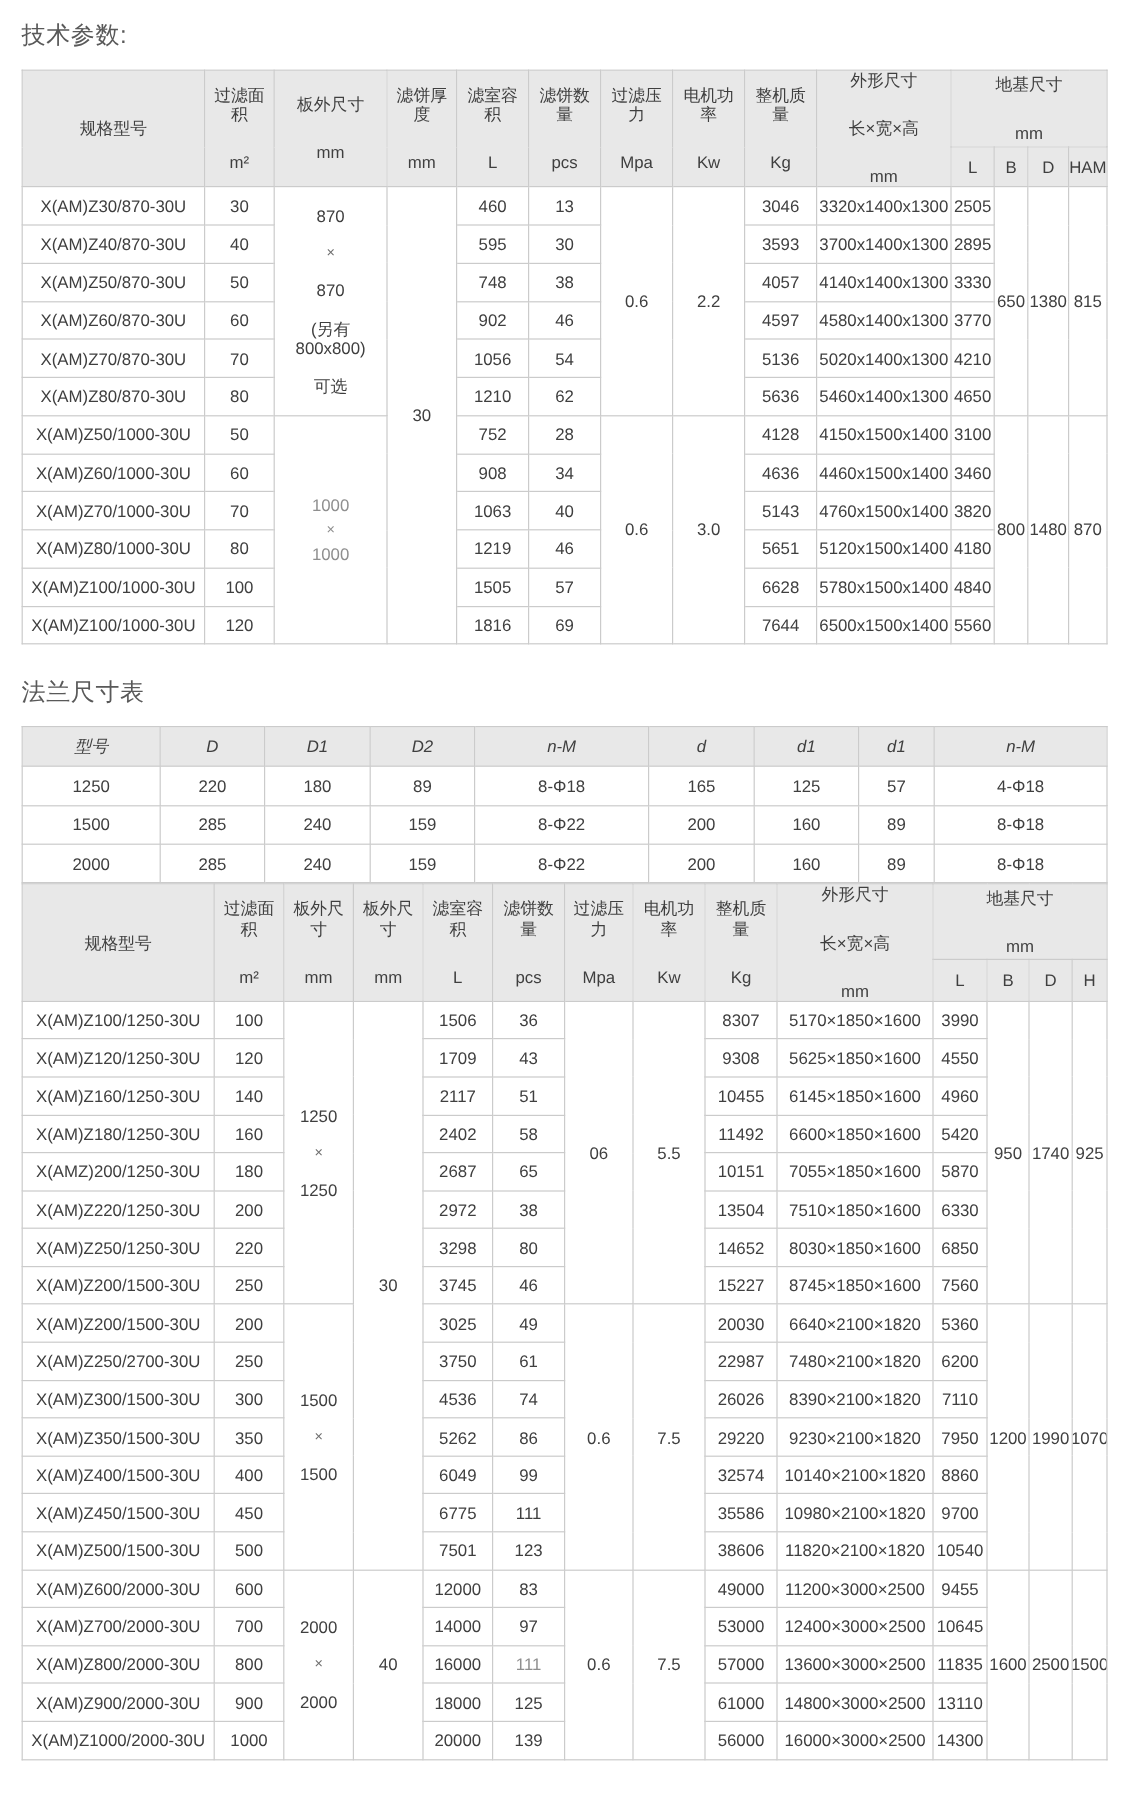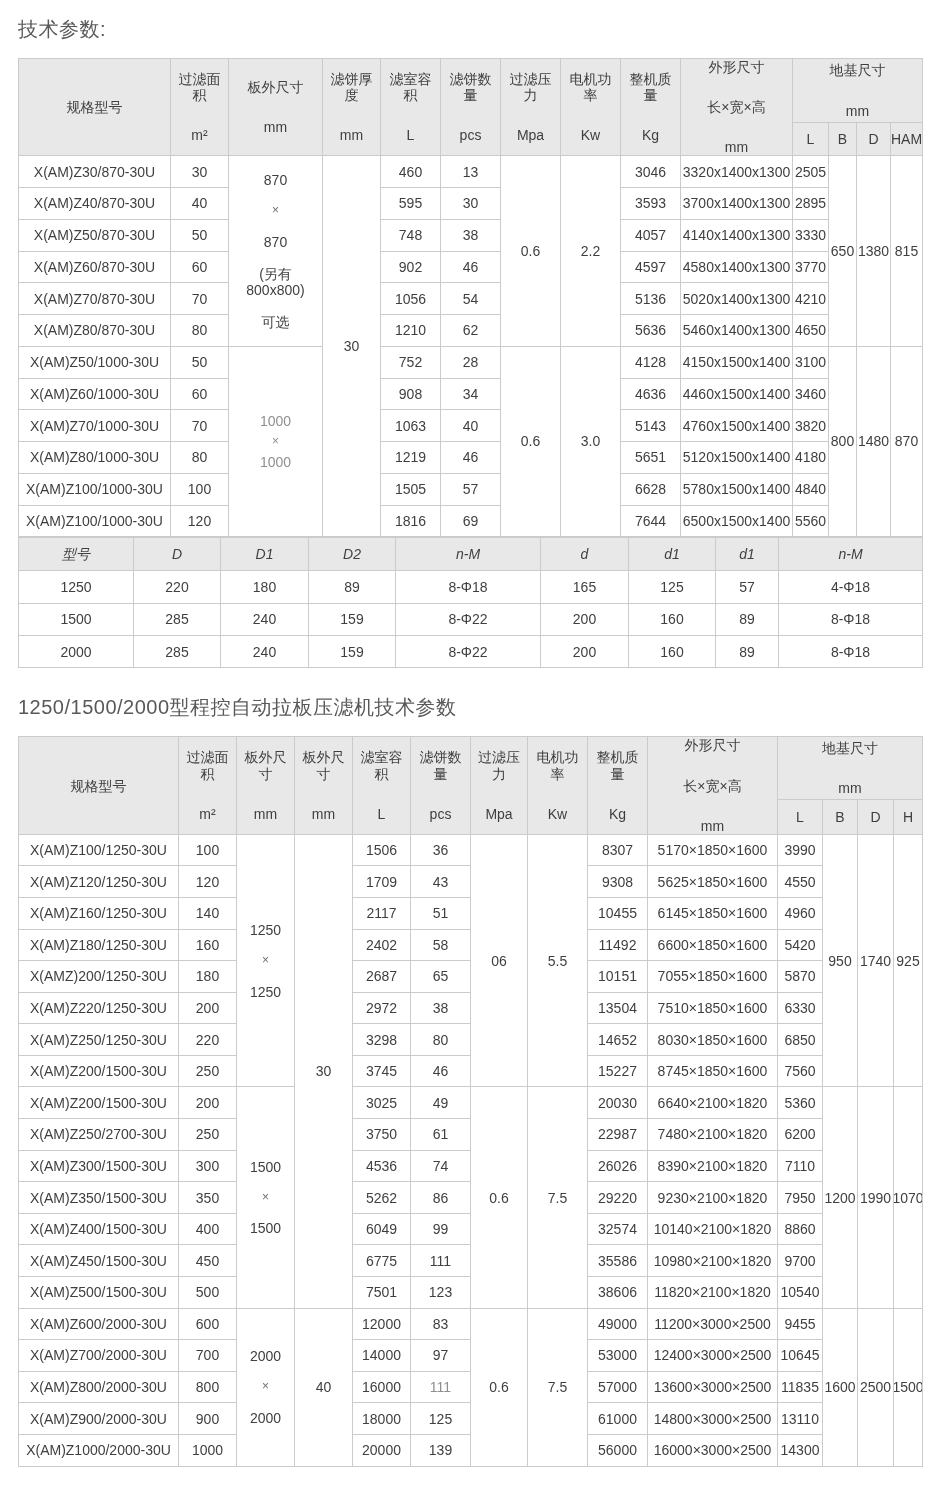--- a/index.html
+++ b/index.html
@@ -687,20 +687,21 @@
                   <div class="ln">5560</div>
                 </div>
               </td>
             </tr>
           </tbody>
         </table>
       </div>
   </section>
 
   <section>
+    <div class="sec-title">法兰尺寸表</div>
     <div class="tbl-slot">
         <table class="spec t2">
           <colgroup>
             <col style="width: 115px;">
             <col style="width: 87px;">
             <col style="width: 88px;">
             <col style="width: 87px;">
             <col style="width: 145px;">
             <col style="width: 88px;">
             <col style="width: 87px;">
@@ -897,21 +898,20 @@
                   <div class="ln">8-Φ18</div>
                 </div>
               </td>
             </tr>
           </tbody>
         </table>
       </div>
   </section>
 
   <section>
-    <div class="sec-title">1250/1500/2000型程控自动拉板压滤机技术参数</div>
     <div class="tbl-slot">
         <table class="spec t3">
           <colgroup>
             <col style="width: 160px;">
             <col style="width: 58px;">
             <col style="width: 58px;">
             <col style="width: 58px;">
             <col style="width: 58px;">
             <col style="width: 60px;">
             <col style="width: 57px;">

